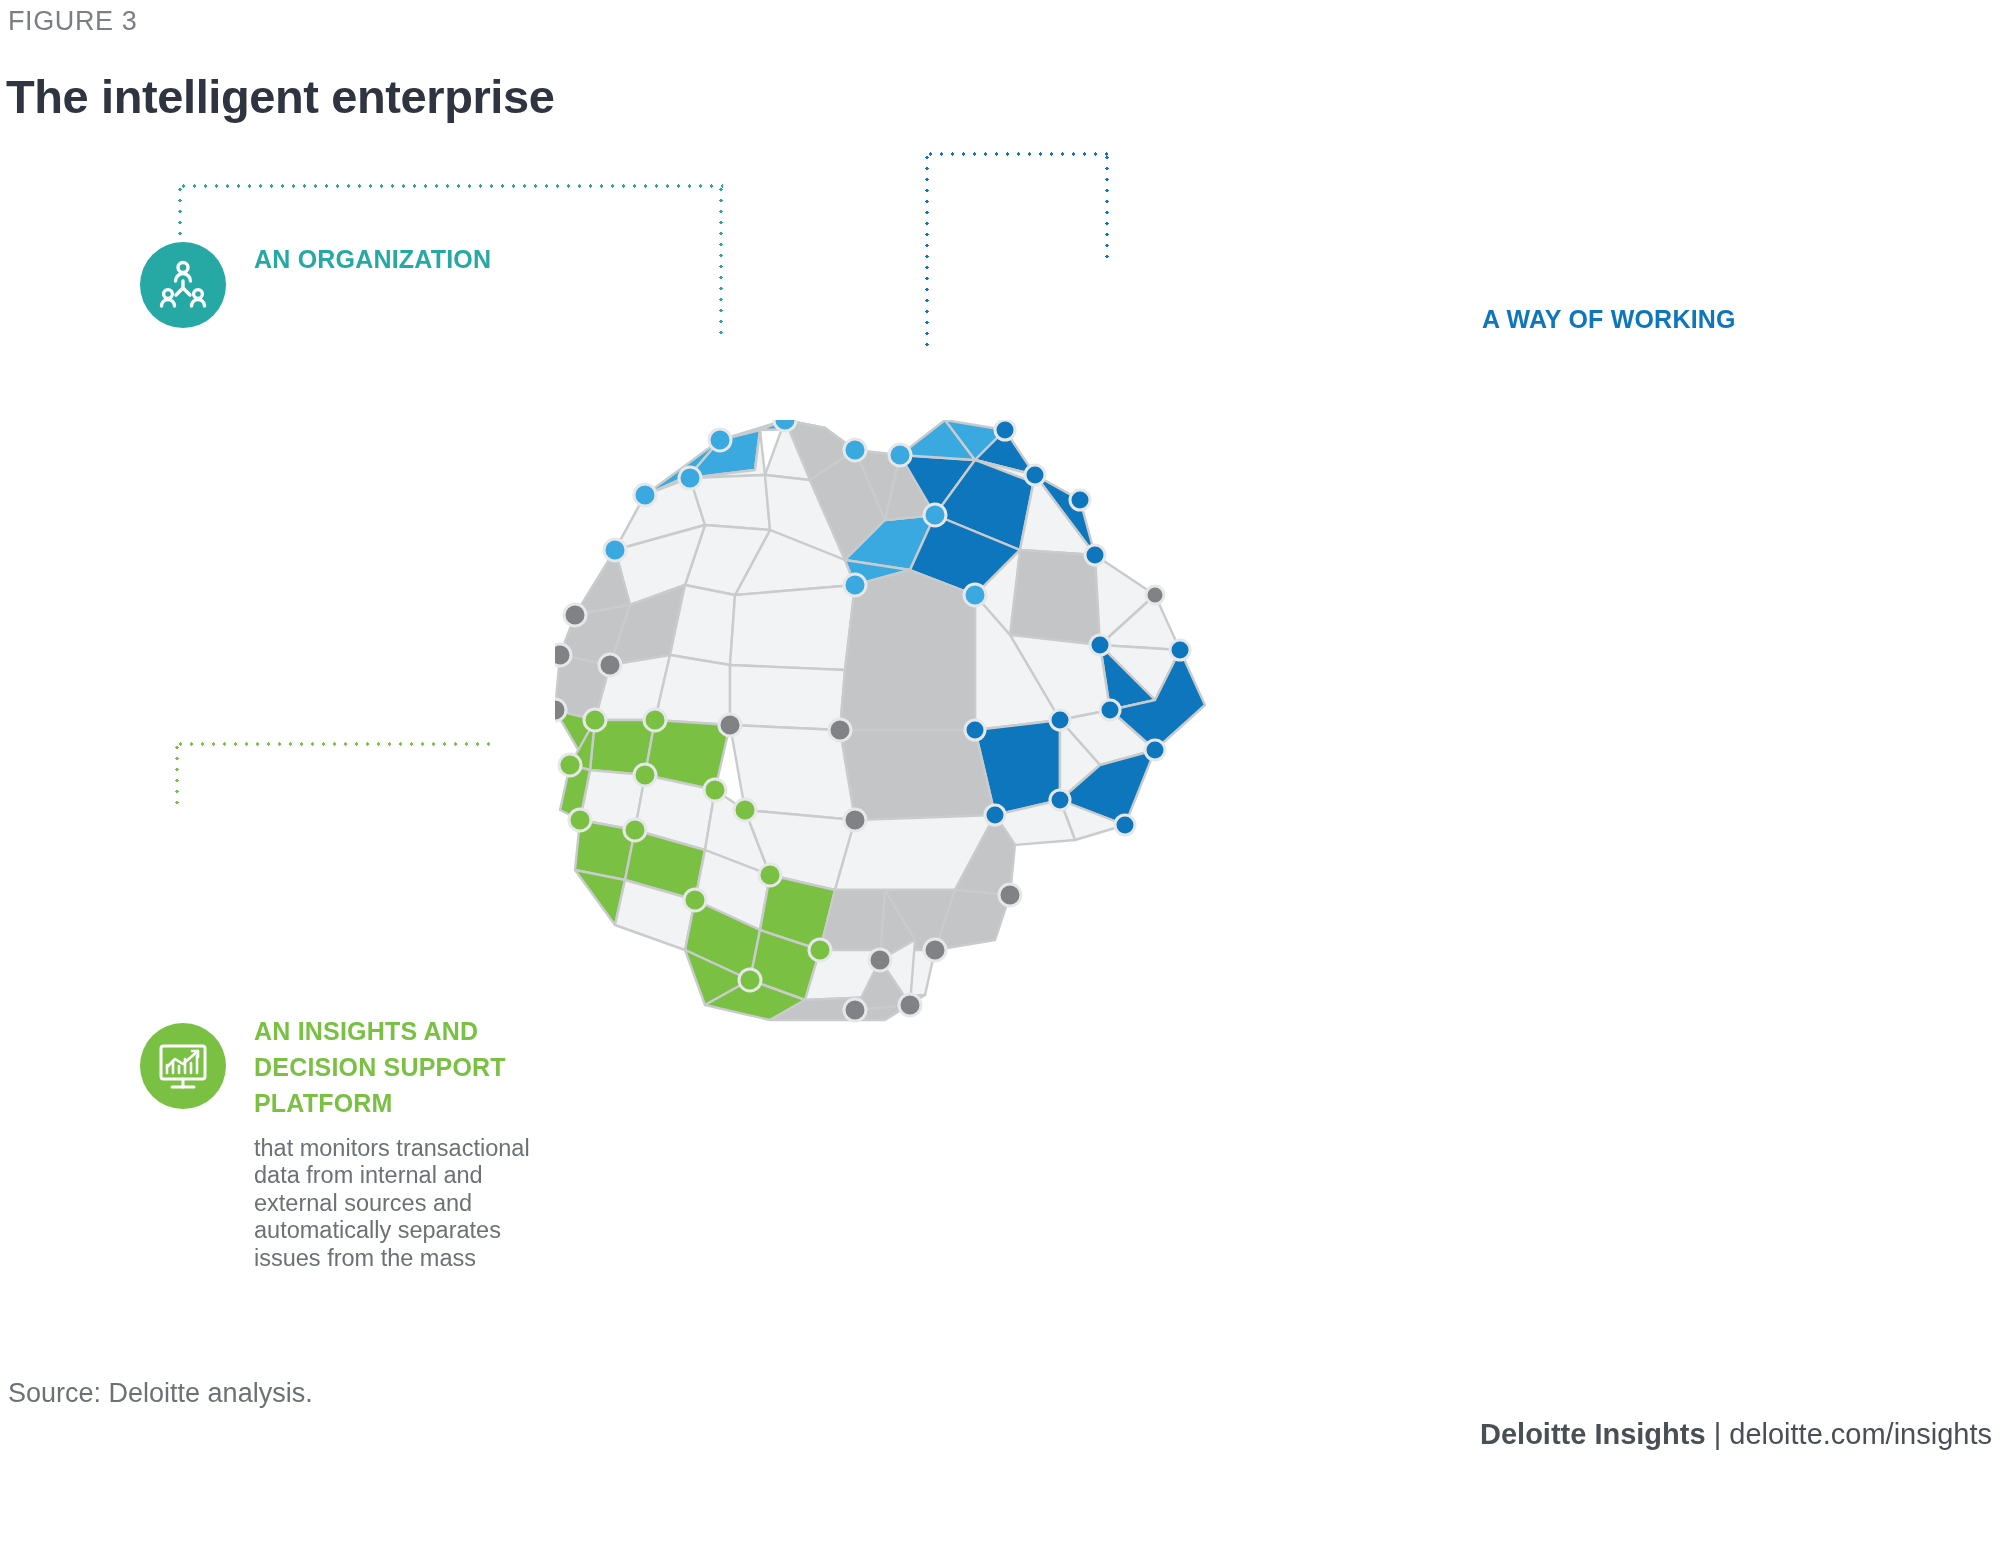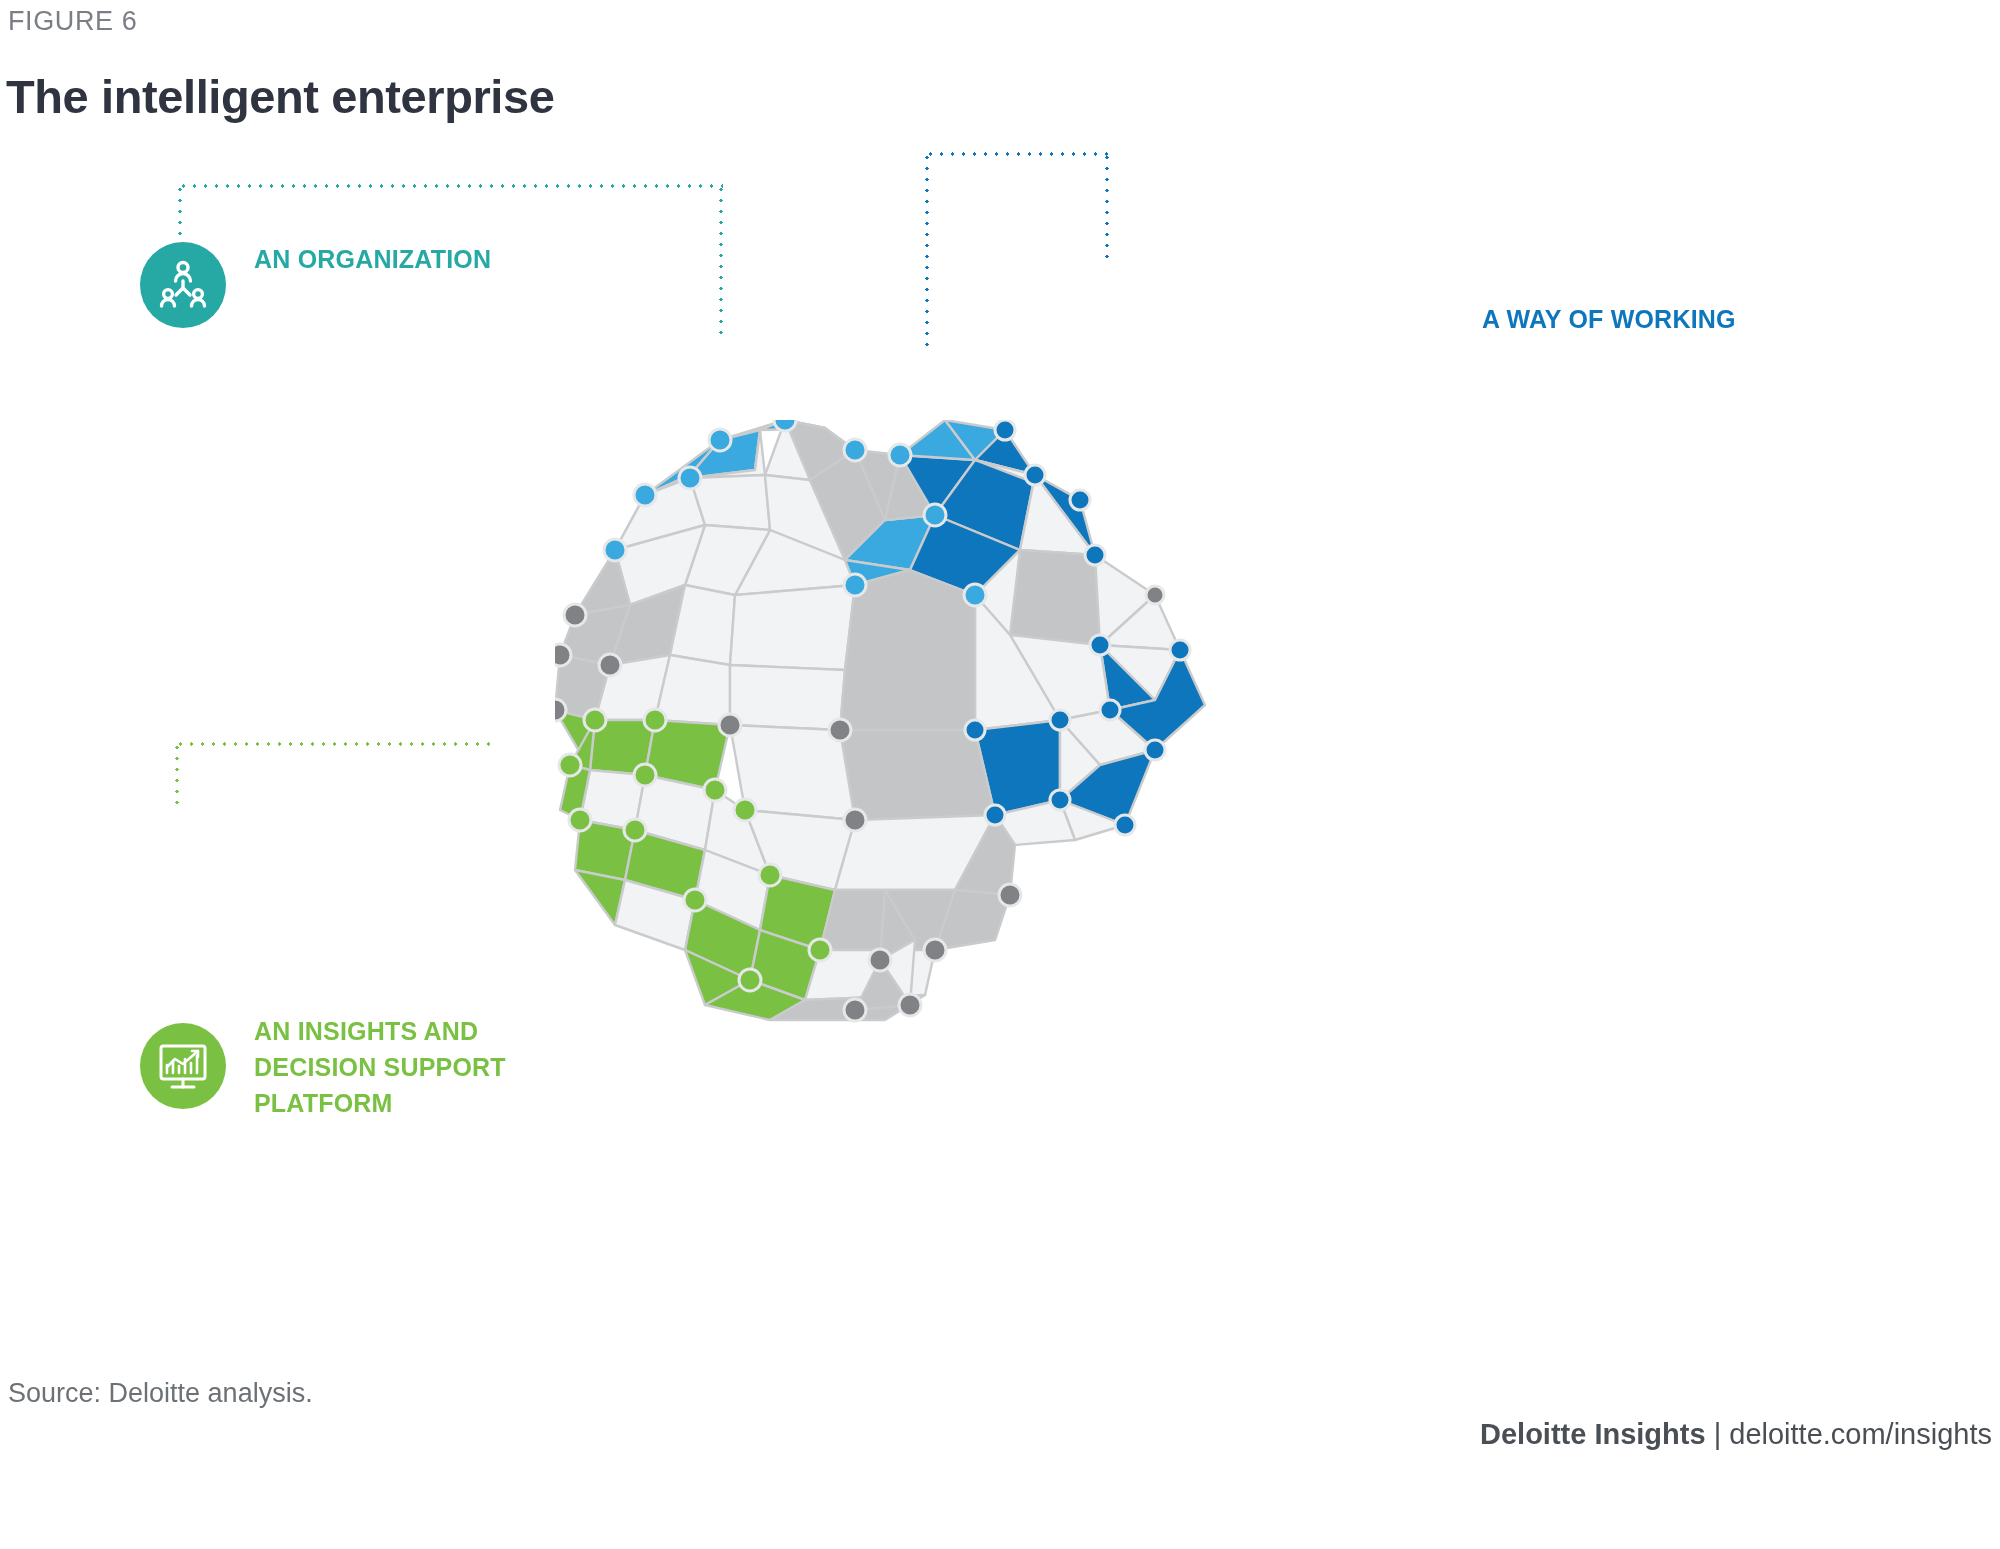--- a/index.html
+++ b/index.html
@@ -105,21 +105,21 @@
 
   #brain-figure {
     position: absolute;
     left: 555px;
     top: 420px;
   }
 </style>
 </head>
 <body>
 
-<div id="figure-label">FIGURE 6</div>
+<div id="figure-label">FIGURE 3</div>
 <h1 id="page-title">The intelligent enterprise</h1>
 
 <div id="brain-figure">
 <svg width="740" height="610" viewBox="0 0 740 610" xmlns="http://www.w3.org/2000/svg">
   <g stroke="#C9CBCC" stroke-width="2.4" stroke-linejoin="round">
 
     <polygon points="60,130 90,75 135,55" fill="#F1F3F4"></polygon>
     <polygon points="90,75 135,55 165,20" fill="#3AA9E0"></polygon>
     <polygon points="135,55 165,20 205,10" fill="#F1F3F4"></polygon>
     <polygon points="165,20 205,10 230,0" fill="#3AA9E0"></polygon>
@@ -317,19 +317,24 @@
         <path d="M10 33 L10 25 M16 33 L16 21 M22 33 L22 26 M28 33 L28 19 M34 33 L34 23 M40 33 L40 16"></path>
         <path d="M10 27 L18 19 L26 24 L41 11"></path>
         <path d="M35 11 L41 11 L41 17"></path>
       </g>
     </svg>
   </div>
   <div style="position:absolute; left:114px; top:-10px; width:400px;">
     <div class="callout-heading" style="color:#7AC143; white-space:pre-line; line-height:1.44; margin-bottom:14px;">AN INSIGHTS AND
 DECISION SUPPORT
 PLATFORM</div>
+    <div class="callout-body">that monitors transactional
+data from internal and
+external sources and
+automatically separates
+issues from the mass</div>
   </div>
 </div>
 
 <div id="source-note">Source: Deloitte analysis.</div>
 <div id="brand-line">
   <span class="brand-strong">Deloitte Insights</span><span> | </span><span>deloitte.com/insights</span>
 </div>
 
 </body></html>

